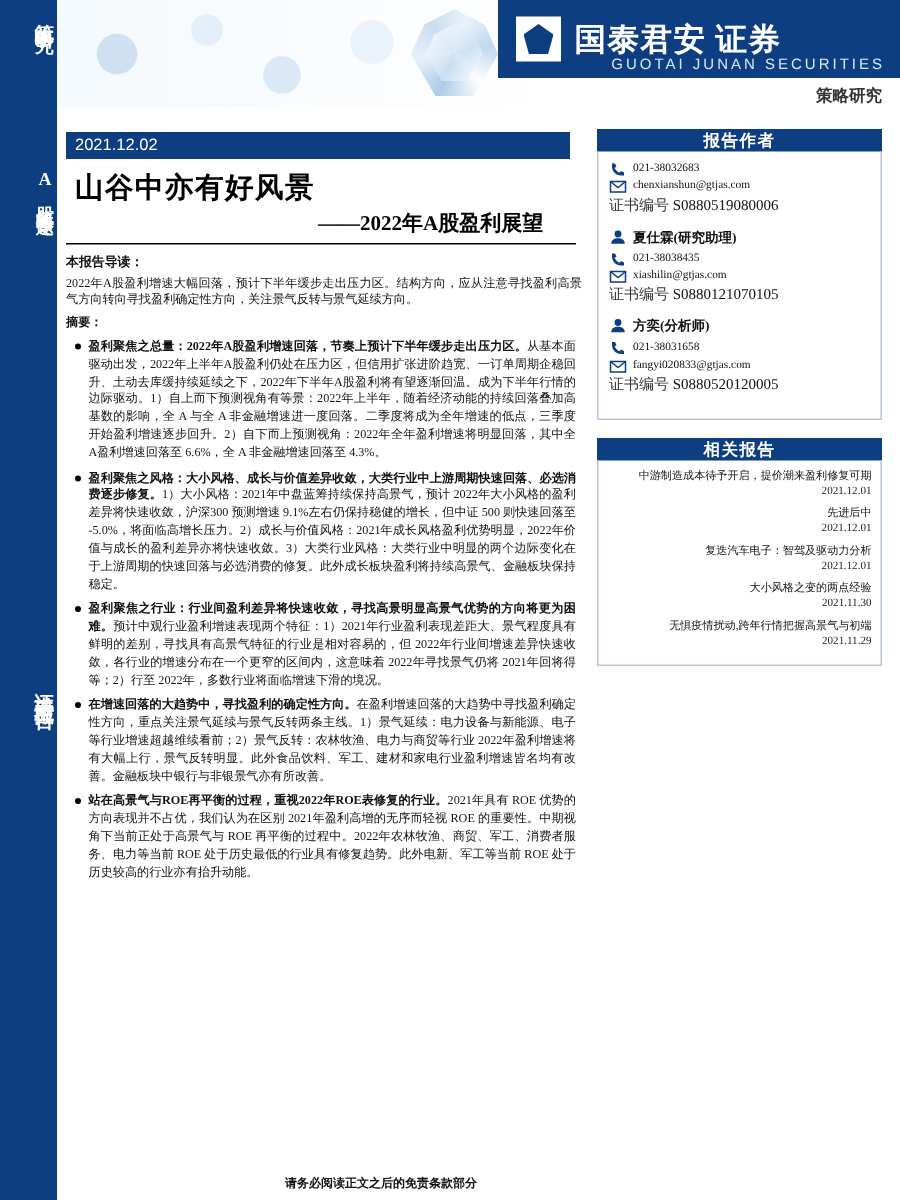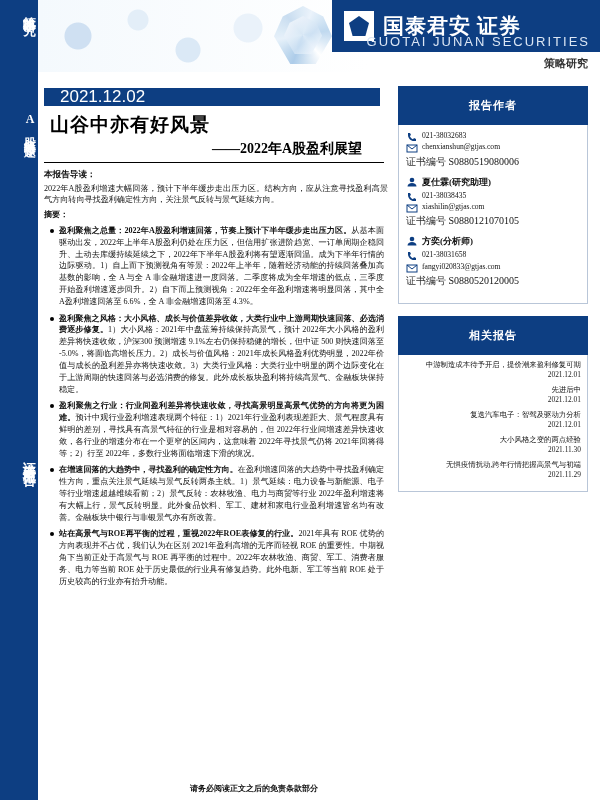--- a/index.html
+++ b/index.html
@@ -70,32 +70,32 @@
   .logo-sq:before{
     content:"";position:absolute;left:5px;top:5px;width:20px;height:20px;
     background:#0d3e82;
     clip-path:polygon(50% 0,100% 35%,82% 100%,18% 100%,0 35%);
   }
   .brand-cn{
     color:#fff;font-size:21px;font-weight:bold;letter-spacing:1px;
     font-family:"Liberation Serif", serif;
   }
   .brand-en{
-    position:absolute;right:10px;bottom:3px;color:#dbe6f4;font-size:13px;
+    position:absolute;right:10px;bottom:3px;color:#dbe6f4;font-size:10px;
     letter-spacing:2px;font-family:"Liberation Sans", sans-serif;
   }
   .strategy-tag{
     position:absolute;right:12px;top:56px;font-size:11px;color:#333;font-weight:bold;
   }
 
   
   .datebar{
     position:absolute;left:44px;top:88px;width:336px;height:18px;
-    background:#0d3e82;color:#fff;font-size:17px;
-    display:flex;align-items:center;padding-left:16px;box-sizing:border-box;
+    background:#0d3e82;color:#fff;font-size:11px;
+    display:flex;align-items:center;padding-left:6px;box-sizing:border-box;
     font-family:"Liberation Sans", sans-serif;
   }
   .maintitle{
     position:absolute;left:50px;top:112px;font-size:19px;font-weight:bold;color:#000;
     letter-spacing:1px;
   }
   .subtitle{
     position:absolute;left:212px;top:140px;font-size:14px;font-weight:bold;color:#000;
   }
   .rule{
@@ -117,21 +117,21 @@
   ul.pts > li:before{
     content:"";position:absolute;left:2px;top:4px;width:4px;height:4px;
     background:#000;border-radius:50%;
   }
   .b{font-weight:bold;}
 
   
   .rightcol{position:absolute;left:398px;top:86px;width:190px;}
   .panel-head{
     background:#0d3e82;color:#fff;text-align:center;font-weight:bold;
-    font-size:11px;padding:12px 0;letter-spacing:1px;
+    font-size:11px;padding:0 0;letter-spacing:1px;
   }
   .panel-body{border:1px solid #b9c6d8;border-top:none;padding:6px 7px 8px;}
   .author{margin-bottom:7px;}
   .author-name{font-size:9px;font-weight:bold;margin-bottom:2px;}
   .arow{display:flex;align-items:flex-start;font-size:7.6px;line-height:1.35;margin-bottom:1px;}
   .ico{
     width:12px;height:10px;flex:none;margin-right:4px;position:relative;top:1px;
   }
   .ico svg{display:block;}
   .codes{font-size:10px;line-height:1.4;margin-top:2px;}

